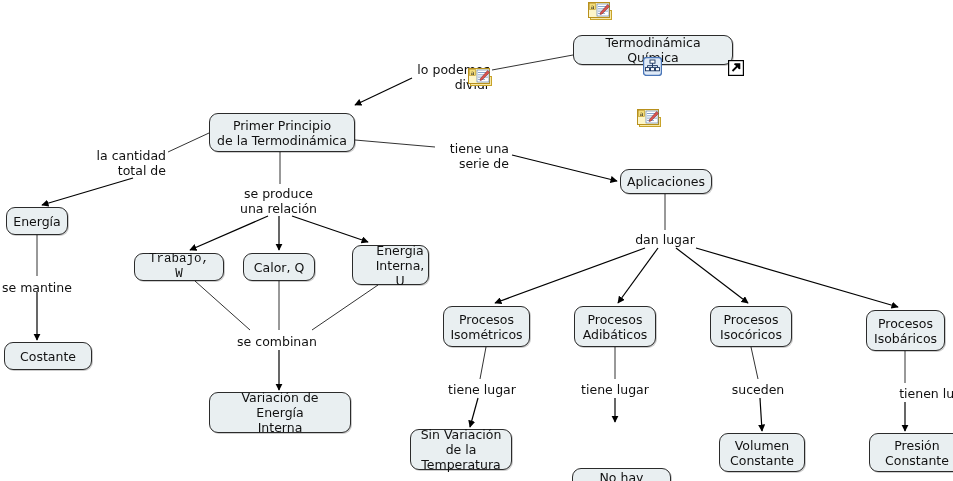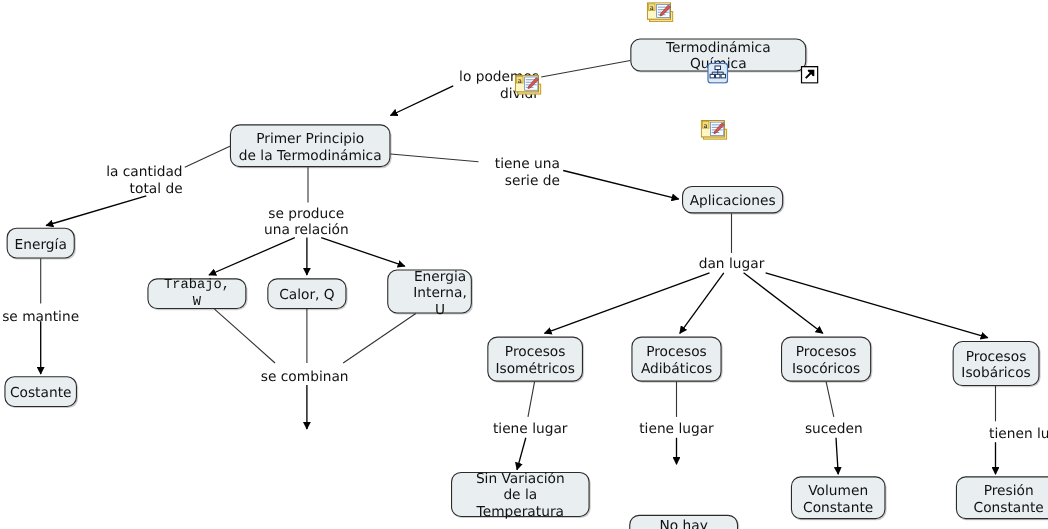--- a/index.html
+++ b/index.html
@@ -127,45 +127,47 @@
     <path d="M 905 402 L 905 431" stroke="#000" stroke-width="1.2" fill="none" marker-end="url(#ah)"></path>
   </svg>
 
   <div class="node" style="left:573px; top:35px; width:160px; height:30px;">Termodinámica Química</div>
 
   <div class="node" style="left:209px; top:113px; width:146px; height:39px;">Primer Principio
 de la Termodinámica</div>
 
   <div class="node" style="left:6px; top:207px; width:62px; height:28px;">Energía</div>
 
-  <div class="node" style="left:4px; top:342px; width:66px; height:28px;">Costante</div>
+  <div class="node" style="left:4px; top:342px; width:88px; height:28px;">Costante</div>
 
   <div class="node" style="left:134px; top:253px; width:90px; height:28px;font-family:Liberation Mono, monospace;">Trabajo, W</div>
 
   <div class="node" style="left:243px; top:253px; width:72px; height:28px;">Calor, Q</div>
 
   <div class="node" style="left:352px; top:245px; width:77px; height:40px;padding-left:26px;">Energia
 Interna, U</div>
 
+  <div class="node" style="left:209px; top:392px; width:142px; height:41px;">Variación de Energía
+Interna</div>
 
   <div class="node" style="left:620px; top:169px; width:92px; height:25px;">Aplicaciones</div>
 
   <div class="node" style="left:443px; top:306px; width:87px; height:41px;">Procesos
 Isométricos</div>
 
   <div class="node" style="left:574px; top:306px; width:82px; height:41px;">Procesos
 Adibáticos</div>
 
   <div class="node" style="left:710px; top:306px; width:82px; height:41px;">Procesos
 Isocóricos</div>
 
   <div class="node" style="left:866px; top:310px; width:79px; height:41px;">Procesos
 Isobáricos</div>
 
-  <div class="node" style="left:410px; top:429px; width:126px; height:41px;">Sin Variación
+  <div class="node" style="left:410px; top:429px; width:102px; height:41px;">Sin Variación
 de la Temperatura</div>
 
   <div class="node" style="left:572px; top:424px; width:99px; height:49px;margin-top:44px;">No hay
 trasformación
 de calor</div>
 
   <div class="node" style="left:719px; top:433px; width:86px; height:39px;">Volumen
 Constante</div>
 
   <div class="node" style="left:869px; top:433px; width:96px; height:39px;">Presión

